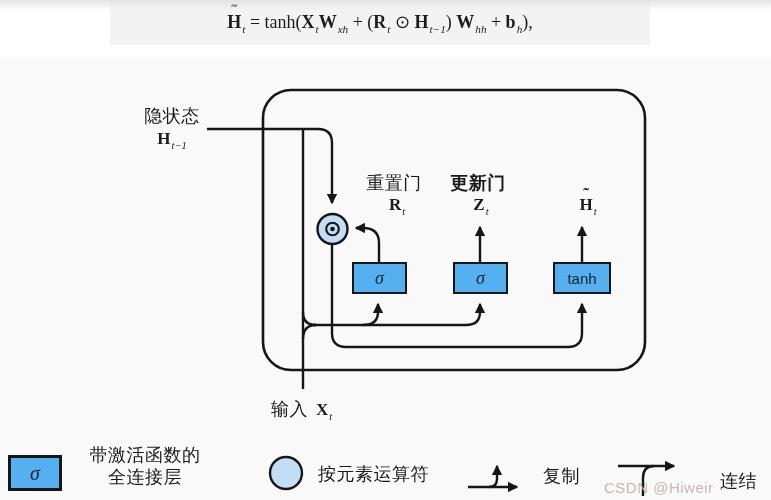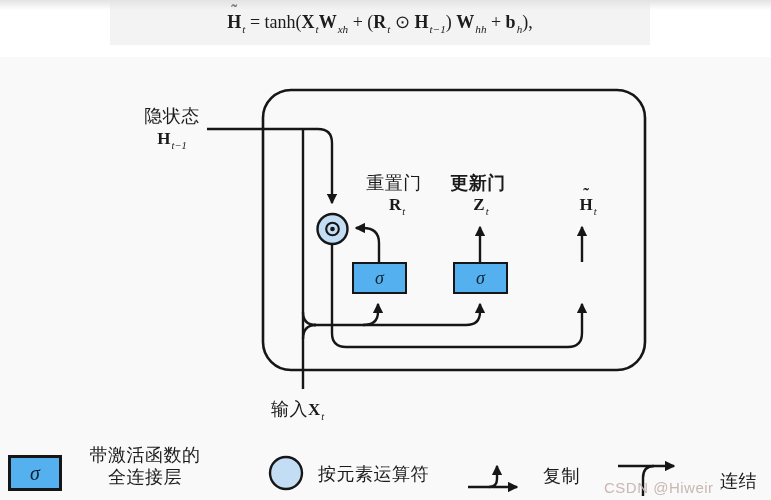--- a/index.html
+++ b/index.html
@@ -31,21 +31,21 @@
   .tilded{position:relative;display:inline-block;}
   .tilded::after{content:"˜";position:absolute;left:0;width:100%;top:-0.60em;
         text-align:center;font-weight:bold;}
   .gatebox{position:absolute;z-index:3;box-sizing:border-box;background:var(--blue);
         border:2.5px solid var(--line);display:flex;align-items:center;justify-content:center;}
   .sigma-glyph{font-family:"Liberation Serif",serif;font-style:italic;font-size:18px;color:#10222e;}
   .tanh-glyph{font-family:"Liberation Sans",sans-serif;font-size:15px;color:#10222e;}
   .legend-sigma{left:8px;top:455px;width:54px;height:36px;border-width:3px;}
   .legend-sigma .sigma-glyph{font-size:20px;}
   .watermark{color:var(--wm);font-size:15px;letter-spacing:0.5px;z-index:4;}
-  .inputrow{display:flex;align-items:baseline;gap:0;}
+  .inputrow{display:flex;align-items:baseline;gap:8px;}
 </style>
 </head>
 <body>
 
 <div class="page">
 
   <div class="canvas"></div>
   <div class="formula-strip">
     <div class="formula"><span class="mb tilded">H</span><span class="msub">t</span><span> = tanh(</span><span class="mb">X</span><span class="msub">t</span><span class="mb">W</span><span class="msub">xh</span><span> + (</span><span class="mb">R</span><span class="msub">t</span><span> ⊙ </span><span class="mb">H</span><span class="msub">t−1</span><span>) </span><span class="mb">W</span><span class="msub">hh</span><span> + </span><span class="mb">b</span><span class="msub">h</span><span>),</span></div>
   </div>
@@ -105,20 +105,23 @@
   <div class="txt math ctr" style="left:481px;top:195px;"><span class="mb">Z</span><span class="msub">t</span></div>
 
   <div class="txt math ctr" style="left:588px;top:195px;"><span class="mb tilded">H</span><span class="msub">t</span></div>
 
   <div class="gatebox" style="left:352px;top:262px;width:55px;height:32px;">
     <span class="sigma-glyph">σ</span>
   </div>
   <div class="gatebox" style="left:453px;top:262px;width:55px;height:32px;">
     <span class="sigma-glyph">σ</span>
   </div>
+  <div class="gatebox" style="left:553px;top:262px;width:58px;height:32px;">
+    <span class="tanh-glyph">tanh</span>
+  </div>
 
   <div class="txt inputrow" style="left:271px;top:397px;">
     <span class="cjk">输入</span>
     <span class="math"><span class="mb">X</span><span class="msub">t</span></span>
   </div>
 
   <div class="gatebox legend-sigma">
     <span class="sigma-glyph">σ</span>
   </div>
   <div class="txt cjk ctr" style="left:145px;top:465px;">全连接层</div>

